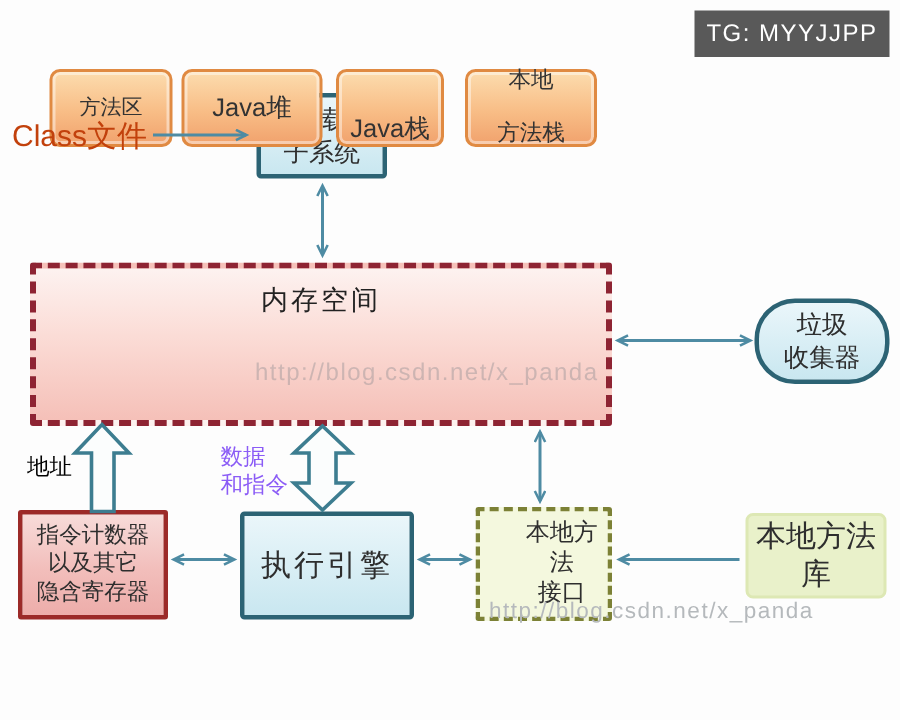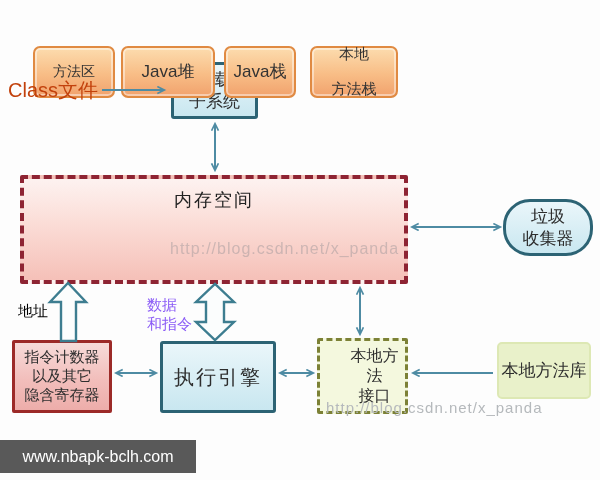--- a/index.html
+++ b/index.html
@@ -37,21 +37,21 @@
       border:3px solid #9c2a28;border-radius:2px;font-size:15px;
       background:linear-gradient(180deg,#f7dbd9 0%,#f2bebb 55%,#edadaa 100%);}
 
   
   .jni{left:317px;top:338px;width:91px;height:76px;
        border:3px dashed #7c8136;border-radius:2px;font-size:16px;
        background:#f4f8de;padding-left:24px;}
 
   
   .native-lib{left:497px;top:342px;width:94px;height:57px;
-       border:2px solid #dde8b4;border-radius:5px;font-size:17px;background:#e9f1ca;}
+       border:2px solid #dde8b4;border-radius:5px;font-size:20px;background:#e9f1ca;}
 
   .freetext{position:absolute;color:#c2410c;z-index:4;}
   .class-file{left:8px;top:77px;font-size:20px;}
   .lbl-address{left:18px;top:302px;font-size:15px;color:#000000;}
   .lbl-data{left:147px;top:296px;font-size:15px;color:#8b5cf6;line-height:1.25;}
 
   .badge{position:absolute;background:#595959;color:#ffffff;display:flex;
          align-items:center;justify-content:center;font-size:16px;z-index:6;}
   .badge-tr{left:463px;top:7px;width:130px;height:31px;letter-spacing:1px;}
   .badge-bl{left:0px;top:440px;width:196px;height:33px;}
@@ -77,21 +77,21 @@
 
   <div class="box memory">
     <div class="memory-title">内存空间</div>
   </div>
   <div class="mem-item m-method" style="left:33px;">
     <div class="line">方法区</div>
   </div>
   <div class="mem-item m-heap" style="left:121px;">
     <div class="line">Java堆</div>
   </div>
-  <div class="mem-item m-jstack" style="left:224px;">
+  <div class="mem-item m-jstack" style="left:224px;justify-content:flex-end;">
     <div class="line">Java栈</div>
   </div>
   <div class="mem-item m-nstack" style="left:310px;">
     <div class="line">本地</div>
     <div class="line">方法栈</div>
   </div>
 
   <div class="box blue gc">
     <div class="line">垃圾</div>
     <div class="line">收集器</div>
@@ -118,21 +118,21 @@
 
   <div class="freetext lbl-address">地址</div>
   <div class="freetext lbl-data">
     <div>数据</div>
     <div>和指令</div>
   </div>
 
   <div class="wm wm-mid">http://blog.csdn.net/x_panda</div>
   <div class="wm wm-bottom">http://blog.csdn.net/x_panda</div>
 
-  <div class="badge badge-bl">www.nbapk-bclh.com</div>
+  <div class="badge badge-tr">TG: MYYJJPP</div>
 
   <svg class="arrows" width="600" height="480" viewBox="0 0 600 480">
     <defs>
       <marker id="ah" markerWidth="10" markerHeight="10" refX="7.5" refY="4.25" orient="auto-start-reverse" markerUnits="userSpaceOnUse">
         <path d="M0.8 0.8 L7.8 4.25 L0.8 7.7" fill="none" stroke="#4e8ba3" stroke-width="1.7"></path>
       </marker>
     </defs>
 
     <line x1="102" y1="90" x2="164" y2="90" stroke="#4e8ba3" stroke-width="2" marker-end="url(#ah)"></line>
     <line x1="215" y1="124" x2="215" y2="170" stroke="#4e8ba3" stroke-width="2" marker-start="url(#ah)" marker-end="url(#ah)"></line>

